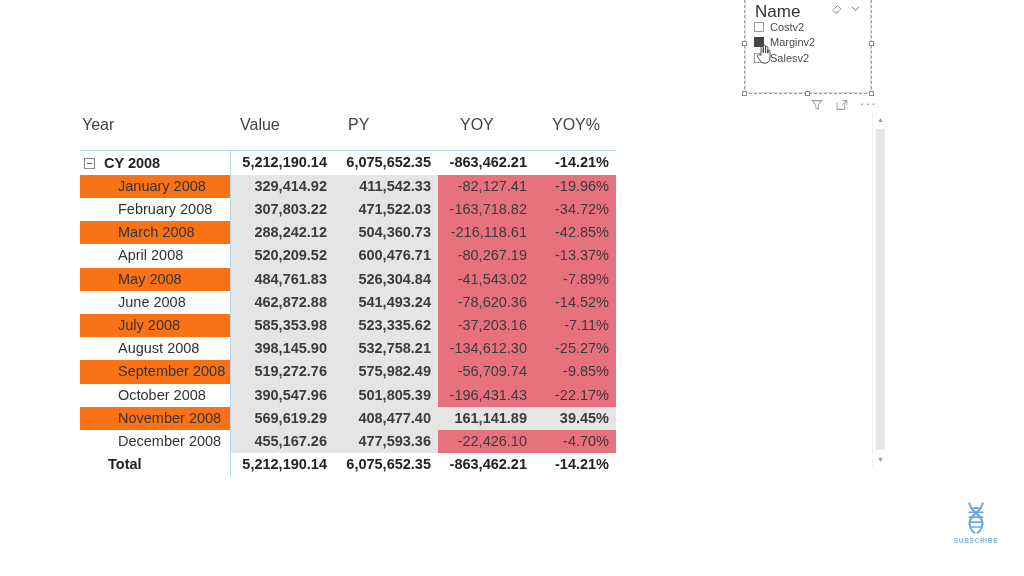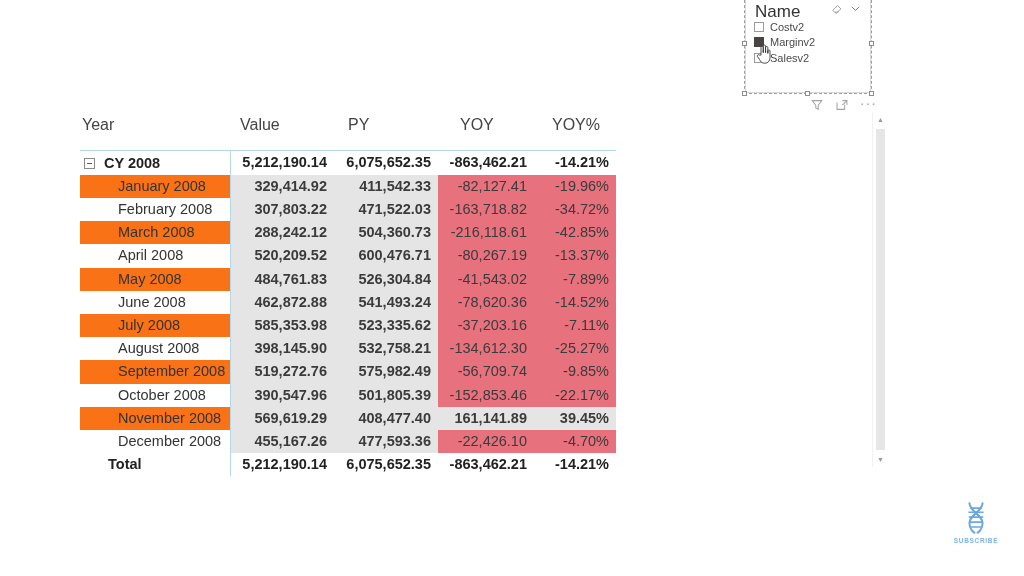--- a/index.html
+++ b/index.html
@@ -369,21 +369,21 @@
           <td class="cell-year" style="padding-left: 38px;">September 2008</td>
           <td class="cell-num fill-yellow divider-left">519,272.76</td>
           <td class="cell-num fill-yellow">575,982.49</td>
           <td class="cell-num fill-red">-56,709.74</td>
           <td class="cell-num fill-red">-9.85%</td>
         </tr>
         <tr class="plain">
           <td class="cell-year" style="padding-left: 38px;">October 2008</td>
           <td class="cell-num fill-yellow divider-left">390,547.96</td>
           <td class="cell-num fill-yellow">501,805.39</td>
-          <td class="cell-num fill-red">-152,853.46</td>
+          <td class="cell-num fill-red">-196,431.43</td>
           <td class="cell-num fill-red">-22.17%</td>
         </tr>
         <tr class="band">
           <td class="cell-year" style="padding-left: 38px;">November 2008</td>
           <td class="cell-num fill-yellow divider-left">569,619.29</td>
           <td class="cell-num fill-yellow">408,477.40</td>
           <td class="cell-num fill-yellow">161,141.89</td>
           <td class="cell-num fill-yellow">39.45%</td>
         </tr>
         <tr class="plain">

